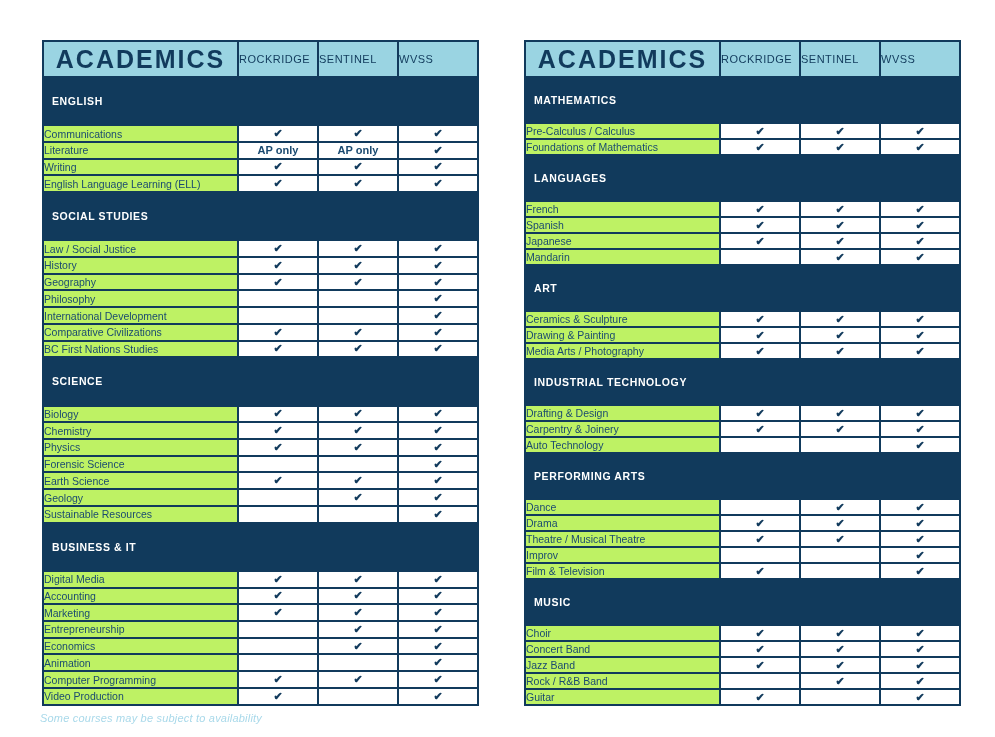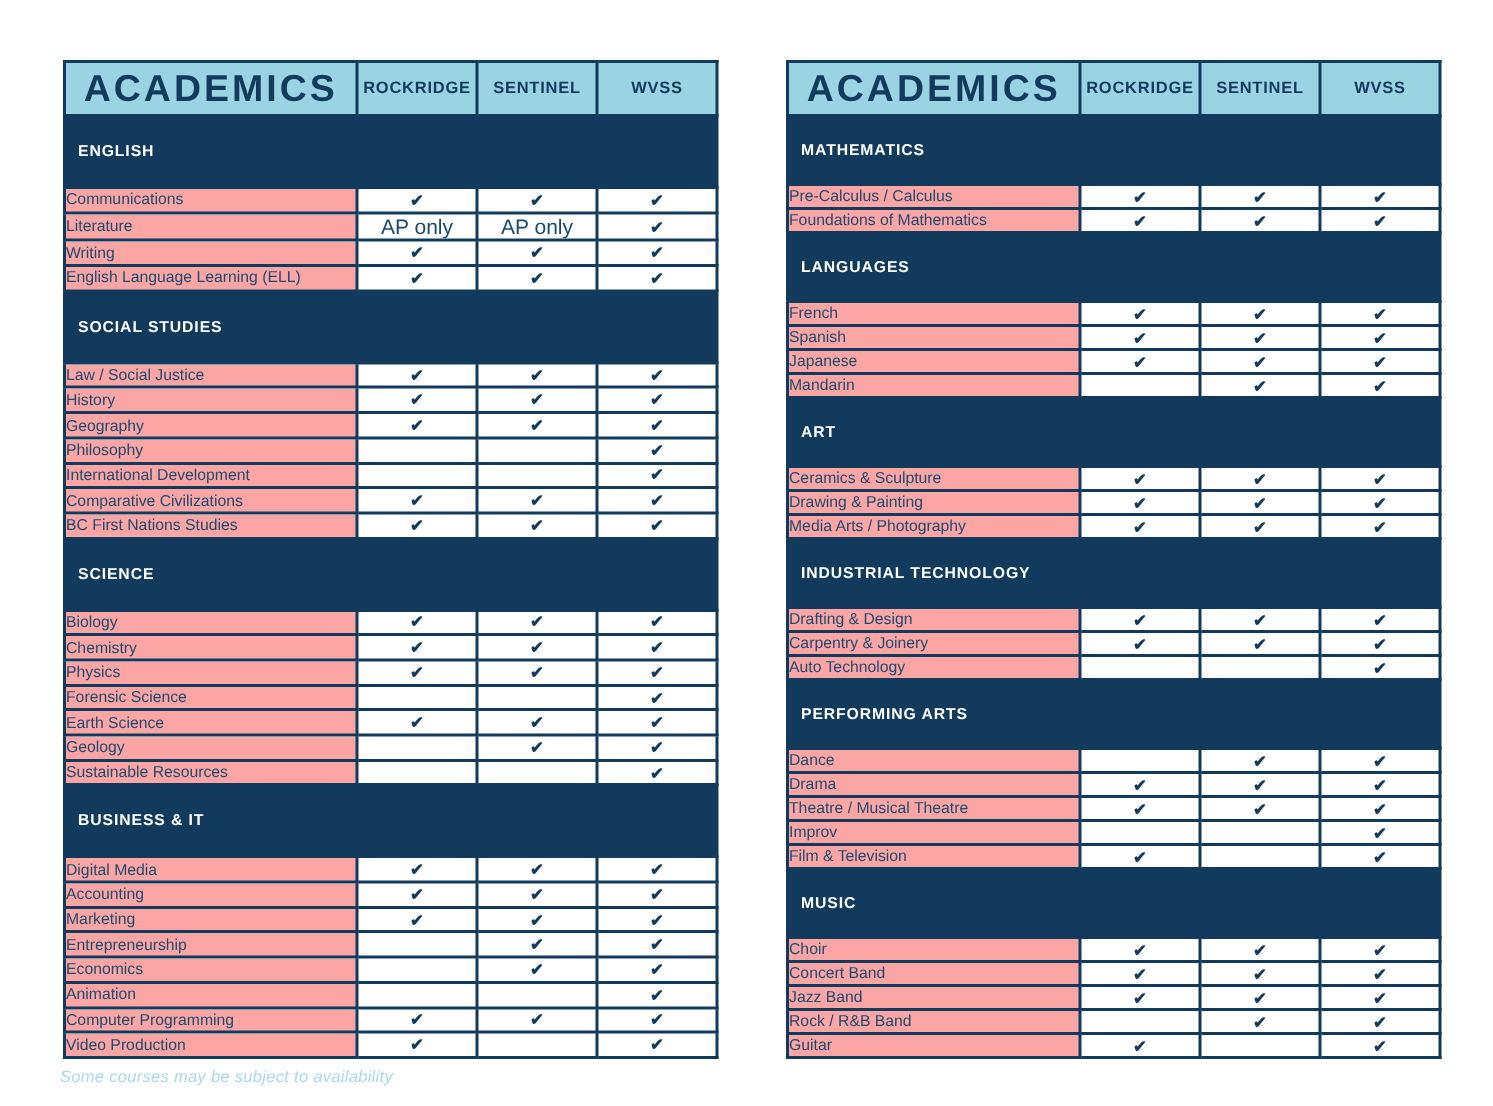--- a/index.html
+++ b/index.html
@@ -32,59 +32,59 @@
     letter-spacing: 2px;
     height: 36px;
     text-align: center;
     vertical-align: middle;
     margin-top: 41px;
   }
   th.col {
     background: var(--header-bg);
     color: var(--navy);
     font-size: 11px;
-    font-weight: bold;
+    font-weight: normal;
     letter-spacing: 0.5px;
-    text-align: center;
+    text-align: left;
     vertical-align: middle;
   }
   tr.section td {
     background: var(--navy);
     color: #ffffff;
     font-size: 10.5px;
     font-weight: bold;
     letter-spacing: 0.6px;
     text-align: left;
     padding: 16px 8px;
     height: 16px;
     vertical-align: middle;
   }
   td.label {
-    background: #fca5a5;
+    background: #bef264;
     color: var(--row-text);
     font-size: 10.5px;
     font-weight: normal;
     padding: 2px 8px;
     height: 16px;
     vertical-align: middle;
     white-space: nowrap;
     overflow: hidden;
   }
   td.val {
     background: #ffffff;
     color: var(--navy);
     font-size: 11px;
     font-weight: bold;
     text-align: center;
     vertical-align: middle;
     height: 16px;
   }
   td.val .ap {
-    font-size: 14px;
-    font-weight: normal;
+    font-size: 11px;
+    font-weight: bold;
     color: var(--row-text);
   }
   .footer-note {
     position: absolute;
     left: 40px;
     top: 712px;
     font-size: 11px;
     font-style: italic;
     color: var(--footer-text);
     letter-spacing: 0.2px;

